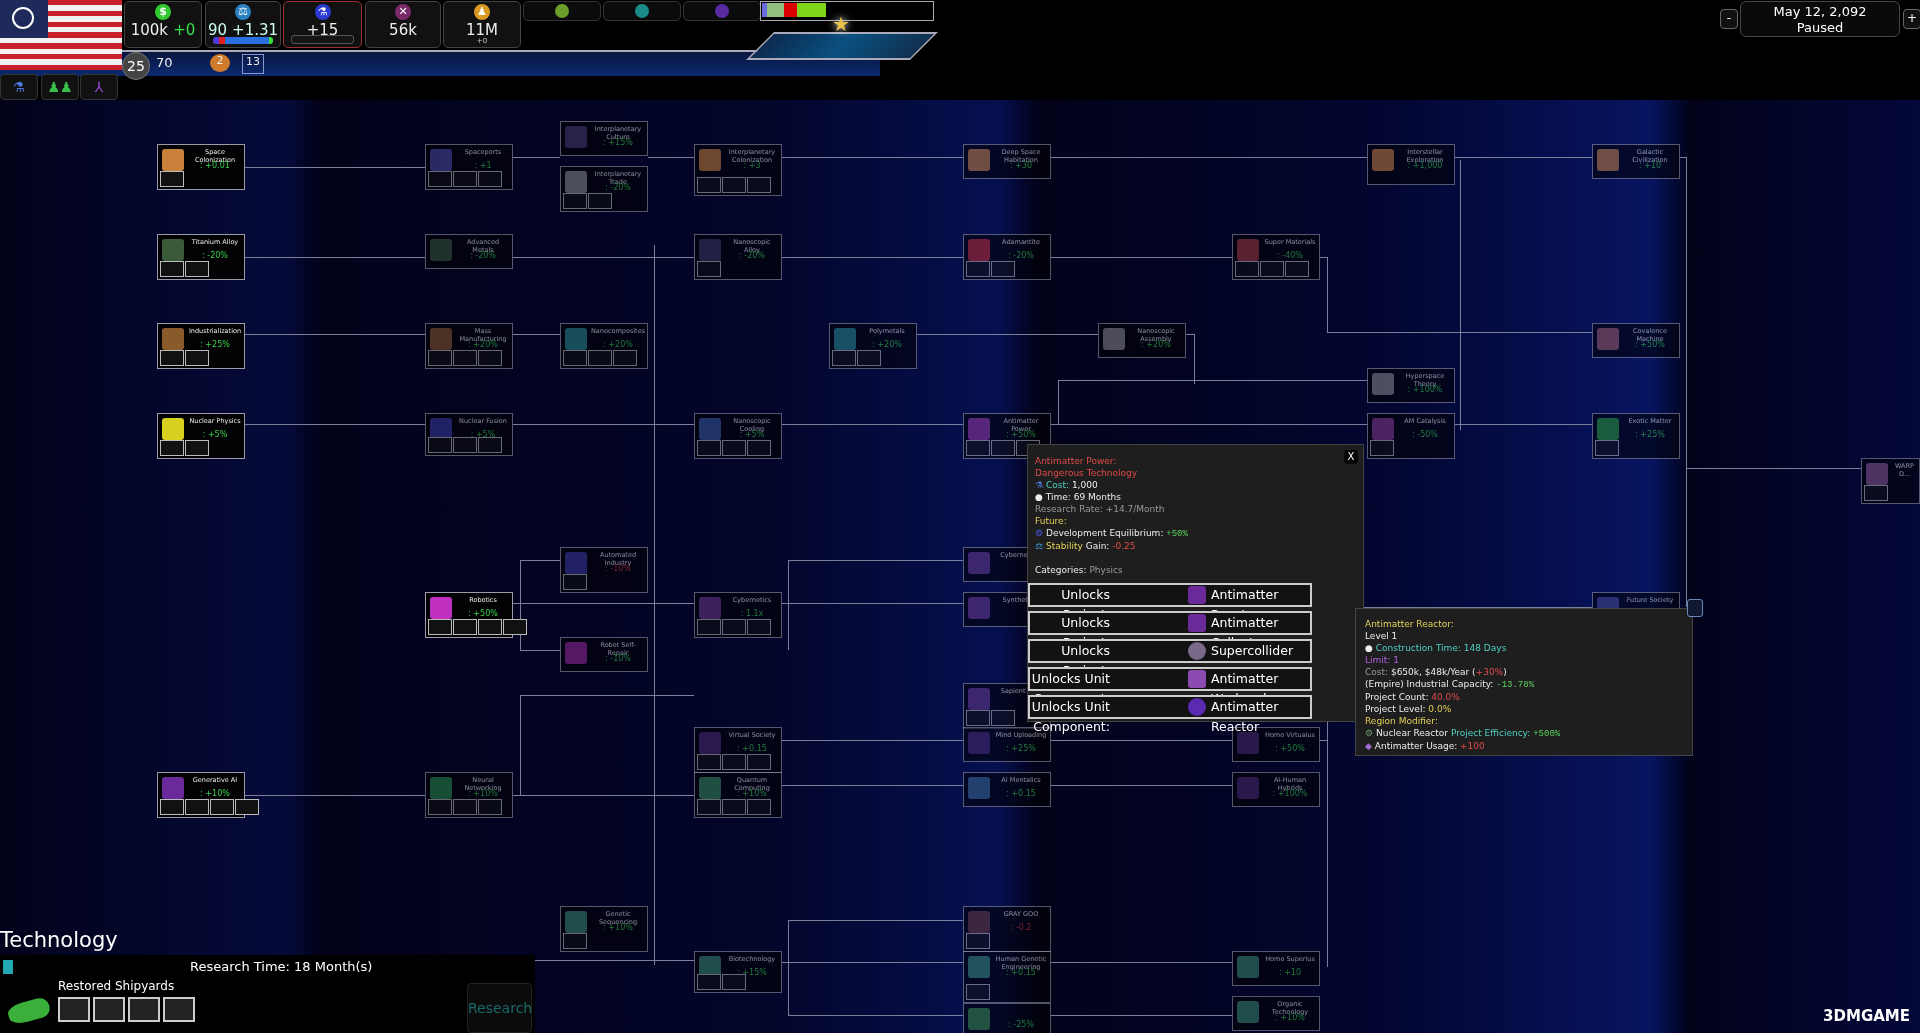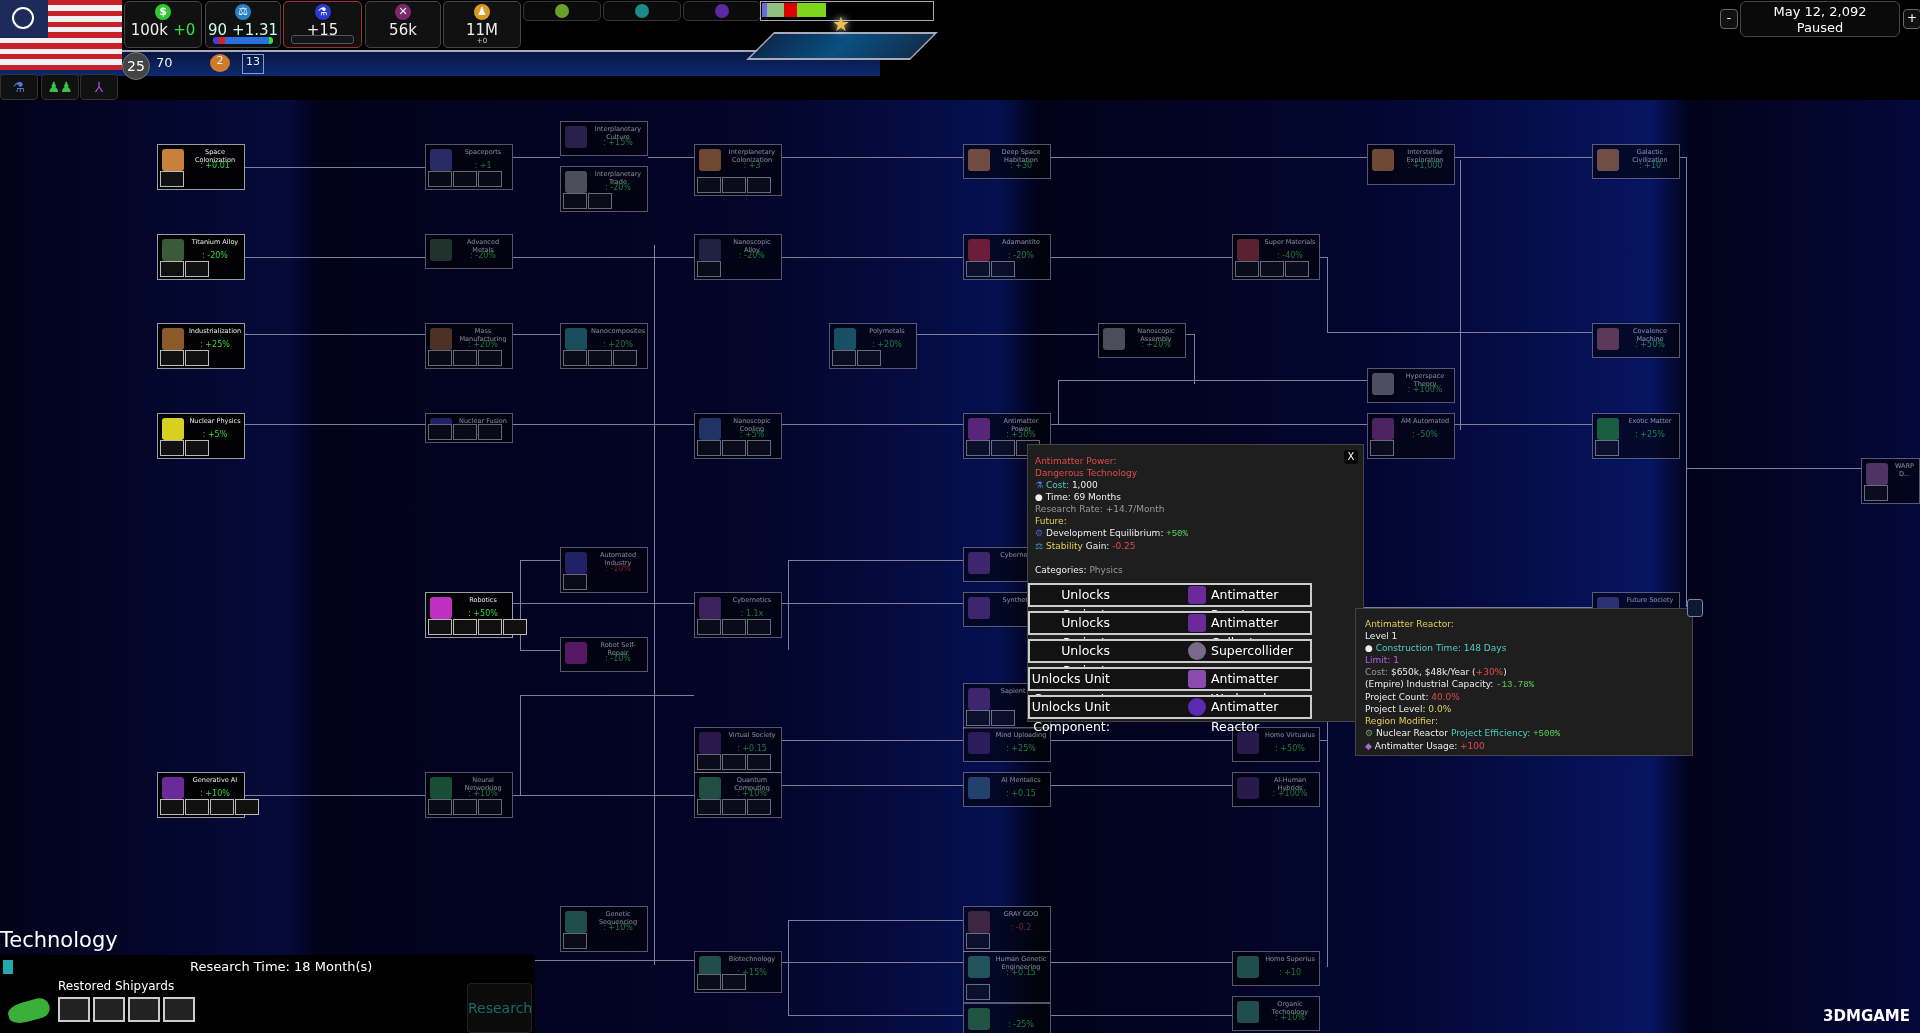--- a/index.html
+++ b/index.html
@@ -195,21 +195,21 @@
     <div class="node dim" style="left: 425px; top: 323px; width: 88px; height: 46px;">
       <div class="ni" style="background:#8a5a2a"></div>
   <div class="nt">Mass Manufacturing</div>
   <div class="ne">: +20%</div>
   <div class="sl">
         <span></span>
         <span></span>
         <span></span>
       </div>
     </div>
-    <div class="node dim" style="left: 425px; top: 413px; width: 88px; height: 30px;">
+    <div class="node dim" style="left: 425px; top: 413px; width: 88px; height: 43px;">
       <div class="ni" style="background:#3a3aa0"></div>
   <div class="nt">Nuclear Fusion</div>
   <div class="ne">: +5%</div>
   <div class="sl">
         <span></span>
         <span></span>
         <span></span>
       </div>
     </div>
     <div class="node dim" style="left: 425px; top: 772px; width: 88px; height: 46px;">
@@ -472,21 +472,21 @@
   <div class="sl"></div>
     </div>
     <div class="node dim" style="left: 1367px; top: 368px; width: 88px; height: 35px;">
       <div class="ni" style="background:#8a8a8a"></div>
   <div class="nt">Hyperspace Theory</div>
   <div class="ne">: +100%</div>
   <div class="sl"></div>
     </div>
     <div class="node dim" style="left: 1367px; top: 413px; width: 88px; height: 46px;">
       <div class="ni" style="background:#8a3a8a"></div>
-  <div class="nt">AM Automated</div>
+  <div class="nt">AM Catalysis</div>
   <div class="ne">: -50%</div>
   <div class="sl">
         <span></span>
       </div>
     </div>
     <div class="node dim" style="left: 1592px; top: 144px; width: 88px; height: 35px;">
       <div class="ni" style="background:#c8803a"></div>
   <div class="nt">Galactic Civilization</div>
   <div class="ne">: +10</div>
   <div class="sl"></div>

